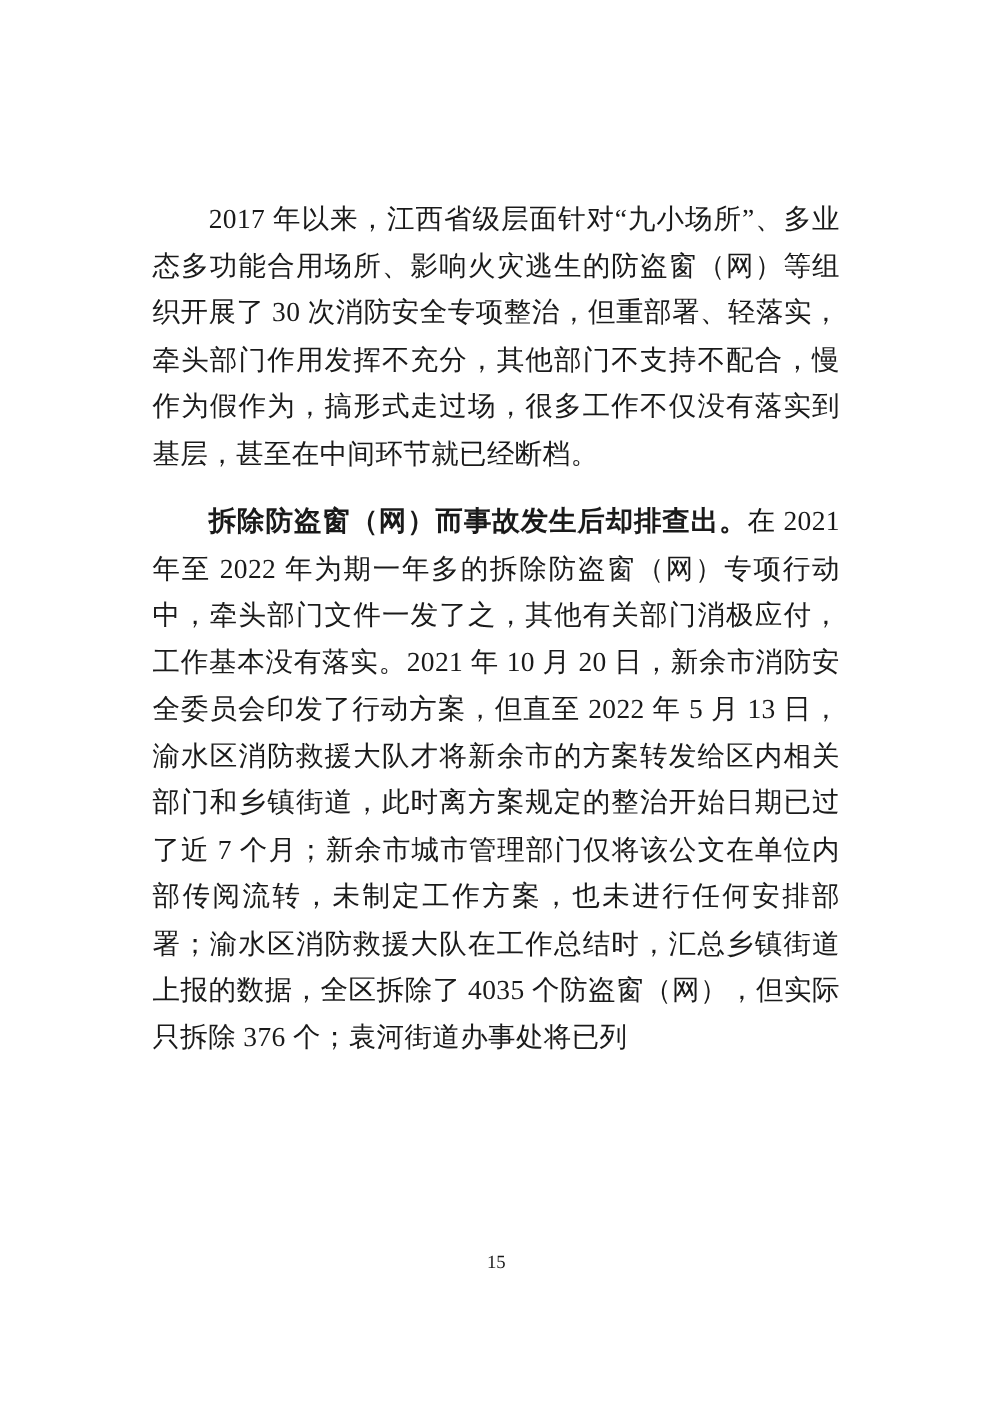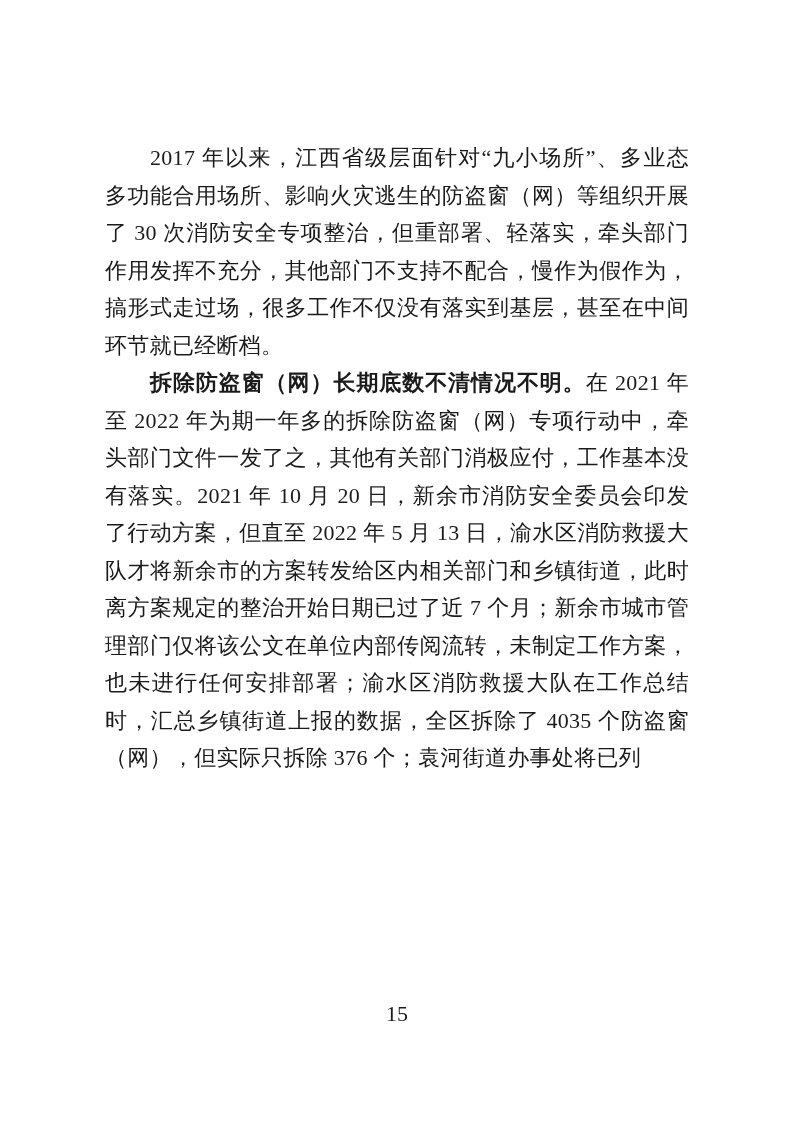--- a/index.html
+++ b/index.html
@@ -21,45 +21,45 @@
     width: 584px;
     font-family: "Liberation Serif", "DejaVu Serif", serif;
     font-size: 22px;
     line-height: 37.5px;
     color: #1a1a1a;
     text-align: justify;
     text-justify: inter-ideograph;
     letter-spacing: 0.3px;
   }
   .para {
-    margin: 0;
+    margin: 17px;
     padding: 0;
     text-indent: 45px;
   }
   .para .lead {
     font-weight: bold;
     font-family: "Liberation Sans", "DejaVu Sans", sans-serif;
   }
   .page-footer {
     position: absolute;
     left: 0;
     top: 1001px;
     width: 100%;
     text-align: center;
   }
   .page-number {
     font-family: "Liberation Serif", "DejaVu Serif", serif;
-    font-size: 22px;
+    font-size: 15px;
     color: #1a1a1a;
   }
 </style>
 </head>
 <body>
 
 <div class="page">
   <main class="text-block">
     <p class="para"><span class="lead"></span><span class="body-text">2017 年以来，江西省级层面针对“九小场所”、多业态多功能合用场所、影响火灾逃生的防盗窗（网）等组织开展了 30 次消防安全专项整治，但重部署、轻落实，牵头部门作用发挥不充分，其他部门不支持不配合，慢作为假作为，搞形式走过场，很多工作不仅没有落实到基层，甚至在中间环节就已经断档。</span></p>
-    <p class="para"><span class="lead">拆除防盗窗（网）长期底数不清情况不明。</span><span class="body-text">在 2021 年至 2022 年为期一年多的拆除防盗窗（网）专项行动中，牵头部门文件一发了之，其他有关部门消极应付，工作基本没有落实。2021 年 10 月 20 日，新余市消防安全委员会印发了行动方案，但直至 2022 年 5 月 13 日，渝水区消防救援大队才将新余市的方案转发给区内相关部门和乡镇街道，此时离方案规定的整治开始日期已过了近 7 个月；新余市城市管理部门仅将该公文在单位内部传阅流转，未制定工作方案，也未进行任何安排部署；渝水区消防救援大队在工作总结时，汇总乡镇街道上报的数据，全区拆除了 4035 个防盗窗（网），但实际只拆除 376 个；袁河街道办事处将已列</span></p>
+    <p class="para"><span class="lead">拆除防盗窗（网）而事故发生后却排查出。</span><span class="body-text">在 2021 年至 2022 年为期一年多的拆除防盗窗（网）专项行动中，牵头部门文件一发了之，其他有关部门消极应付，工作基本没有落实。2021 年 10 月 20 日，新余市消防安全委员会印发了行动方案，但直至 2022 年 5 月 13 日，渝水区消防救援大队才将新余市的方案转发给区内相关部门和乡镇街道，此时离方案规定的整治开始日期已过了近 7 个月；新余市城市管理部门仅将该公文在单位内部传阅流转，未制定工作方案，也未进行任何安排部署；渝水区消防救援大队在工作总结时，汇总乡镇街道上报的数据，全区拆除了 4035 个防盗窗（网），但实际只拆除 376 个；袁河街道办事处将已列</span></p>
   </main>
   <footer class="page-footer">
     <span class="page-number">15</span>
   </footer>
 </div>
 
 </body></html>

